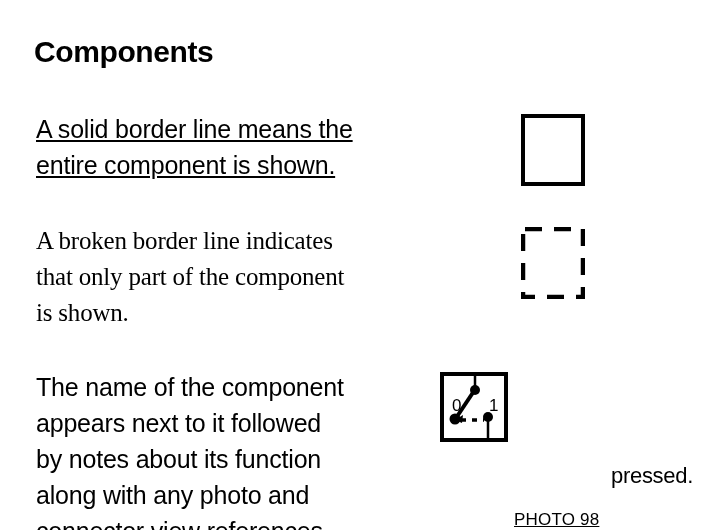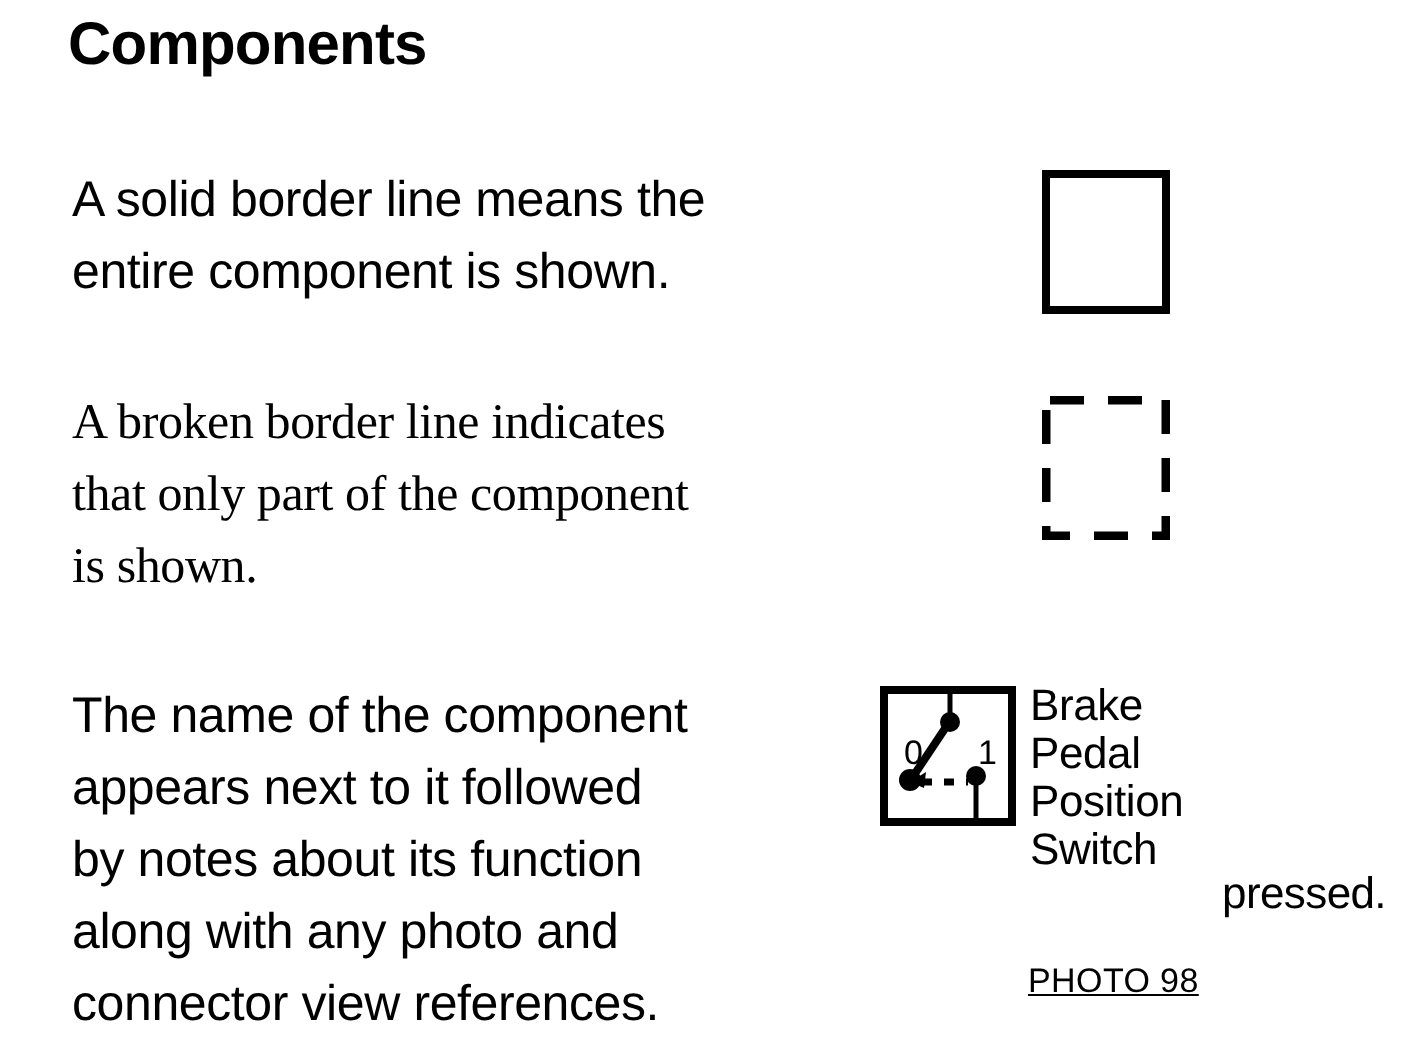--- a/index.html
+++ b/index.html
@@ -13,20 +13,21 @@
     position: relative;
     overflow: hidden;
     font-family: "Liberation Sans", sans-serif;
     color: #000000;
     -webkit-font-smoothing: none;
   }
 
   .slide {
     position: absolute;
     inset: 0;
+    margin-top: 29px;
   }
 
   
   .title {
     position: absolute;
     left: 34px;
     top: 6px;
     font-size: 30px;
     font-weight: bold;
     letter-spacing: -0.4px;
@@ -36,21 +37,21 @@
 
   
   .para {
     position: absolute;
     left: 36px;
     font-size: 25px;
     line-height: 36px;
     letter-spacing: -0.2px;
     white-space: pre-line;
   }
-  .para-1 { top: 82px;  width: 430px; }
+  .para-1 { top: 82px;  width: 430px; text-decoration: underline; }
   .para-2 { top: 194px; width: 440px; font-family: Liberation Serif, serif; }
   .para-3 { top: 340px; width: 412px; }
 
   
   .solid-box {
     position: absolute;
     left: 521px;
     top: 85px;
     width: 64px;
     height: 72px;
@@ -172,24 +173,20 @@
       <polygon points="11,44 19,39 18,47" fill="#000000"></polygon>
 
       <circle cx="44" cy="41" r="5" fill="#000000"></circle>
 
       <line x1="44" y1="43" x2="44" y2="62" stroke="#000000" stroke-width="2.5"></line>
     </svg>
     <span class="sw-num sw-num-0">0</span>
     <span class="sw-num sw-num-1">1</span>
   </div>
 
-  <div class="comp-name">Brake
-Pedal
-Position
-Switch</div>
 
   <div class="comp-note">
     <span class="note-line-2">pressed.</span>
   </div>
 
   <div class="photo-ref">PHOTO 98</div>
 
 </div>
 
 </body></html>

